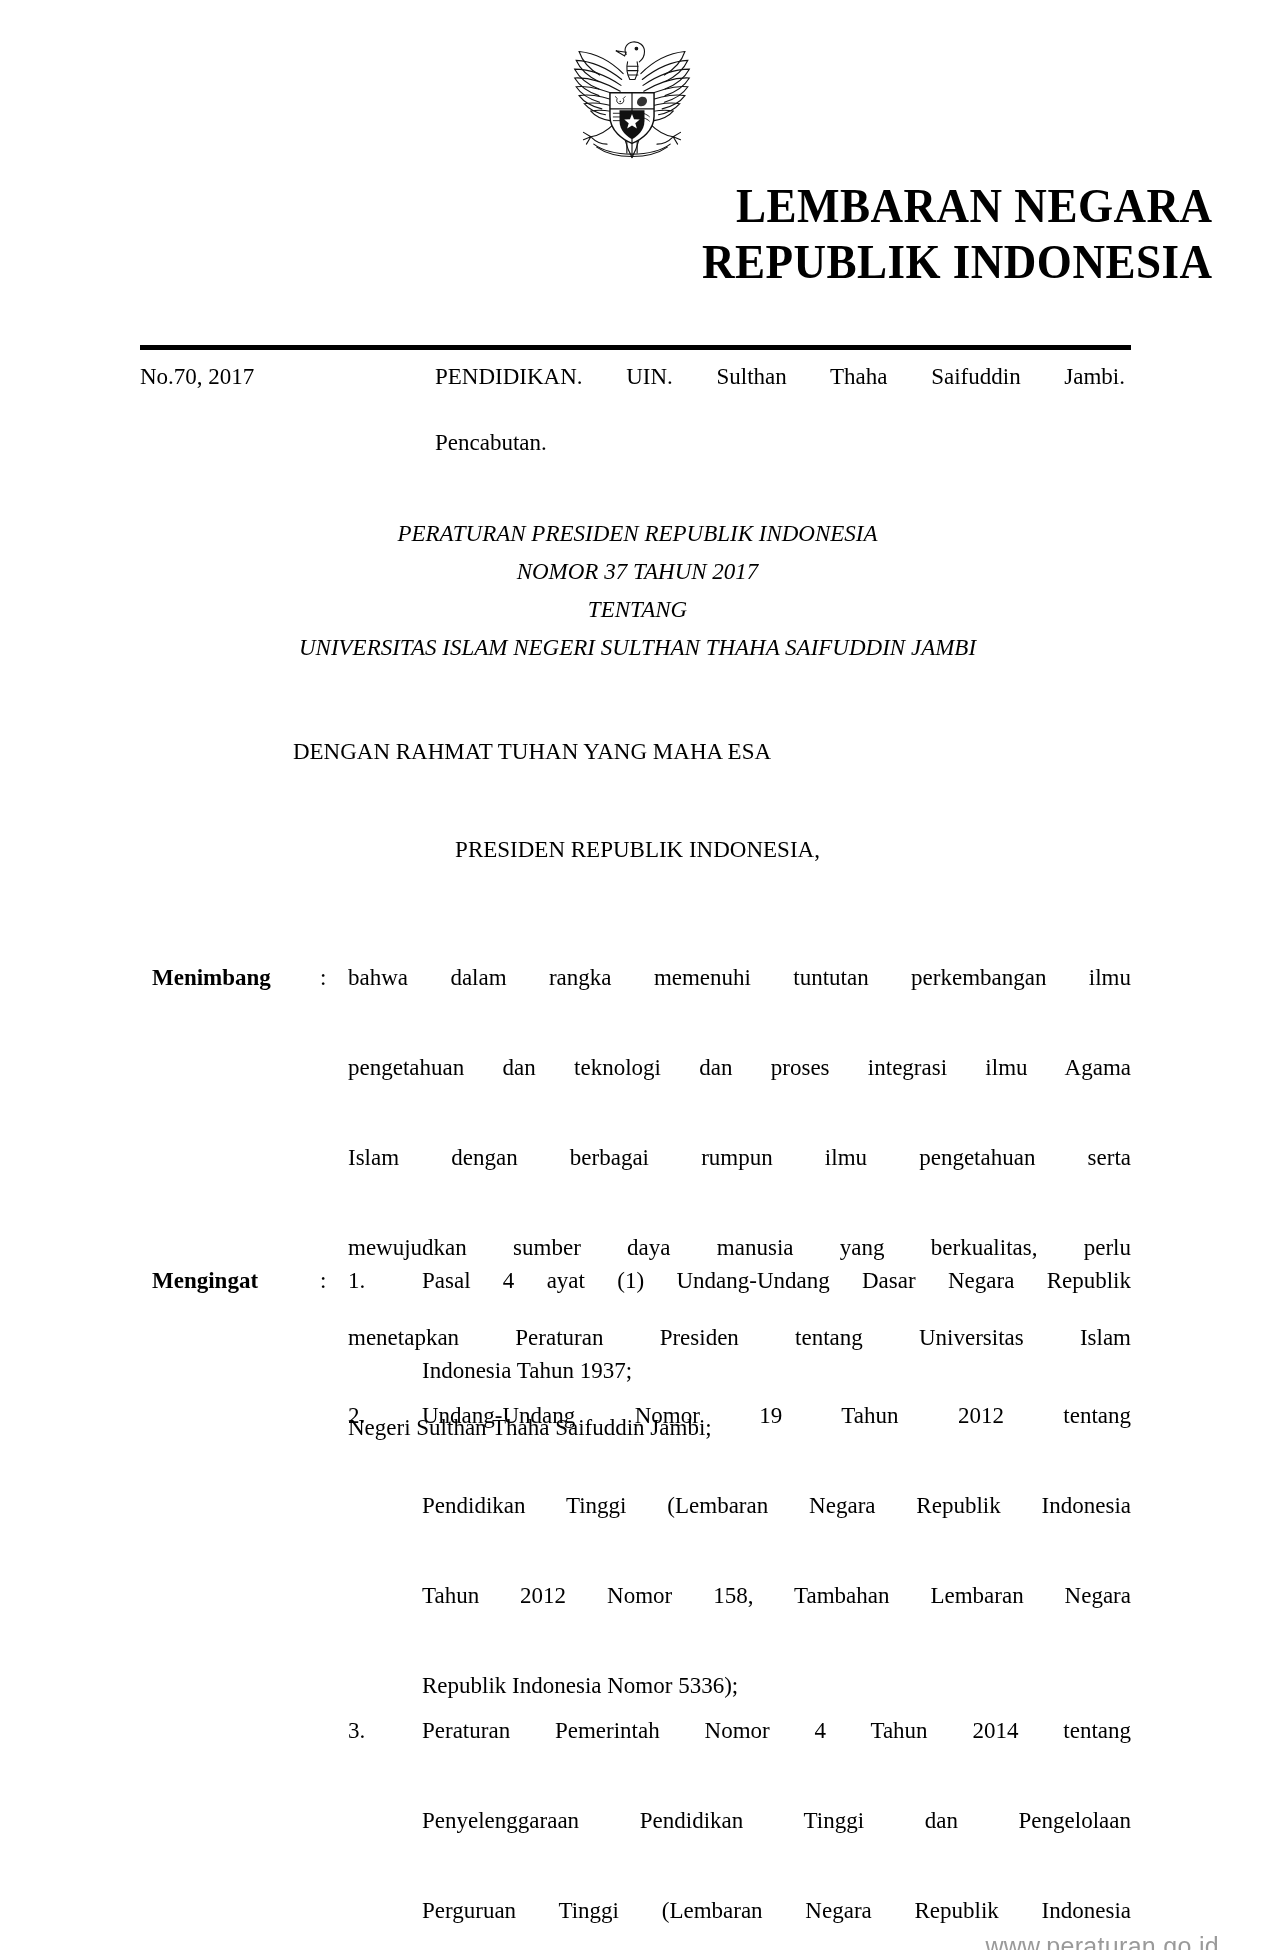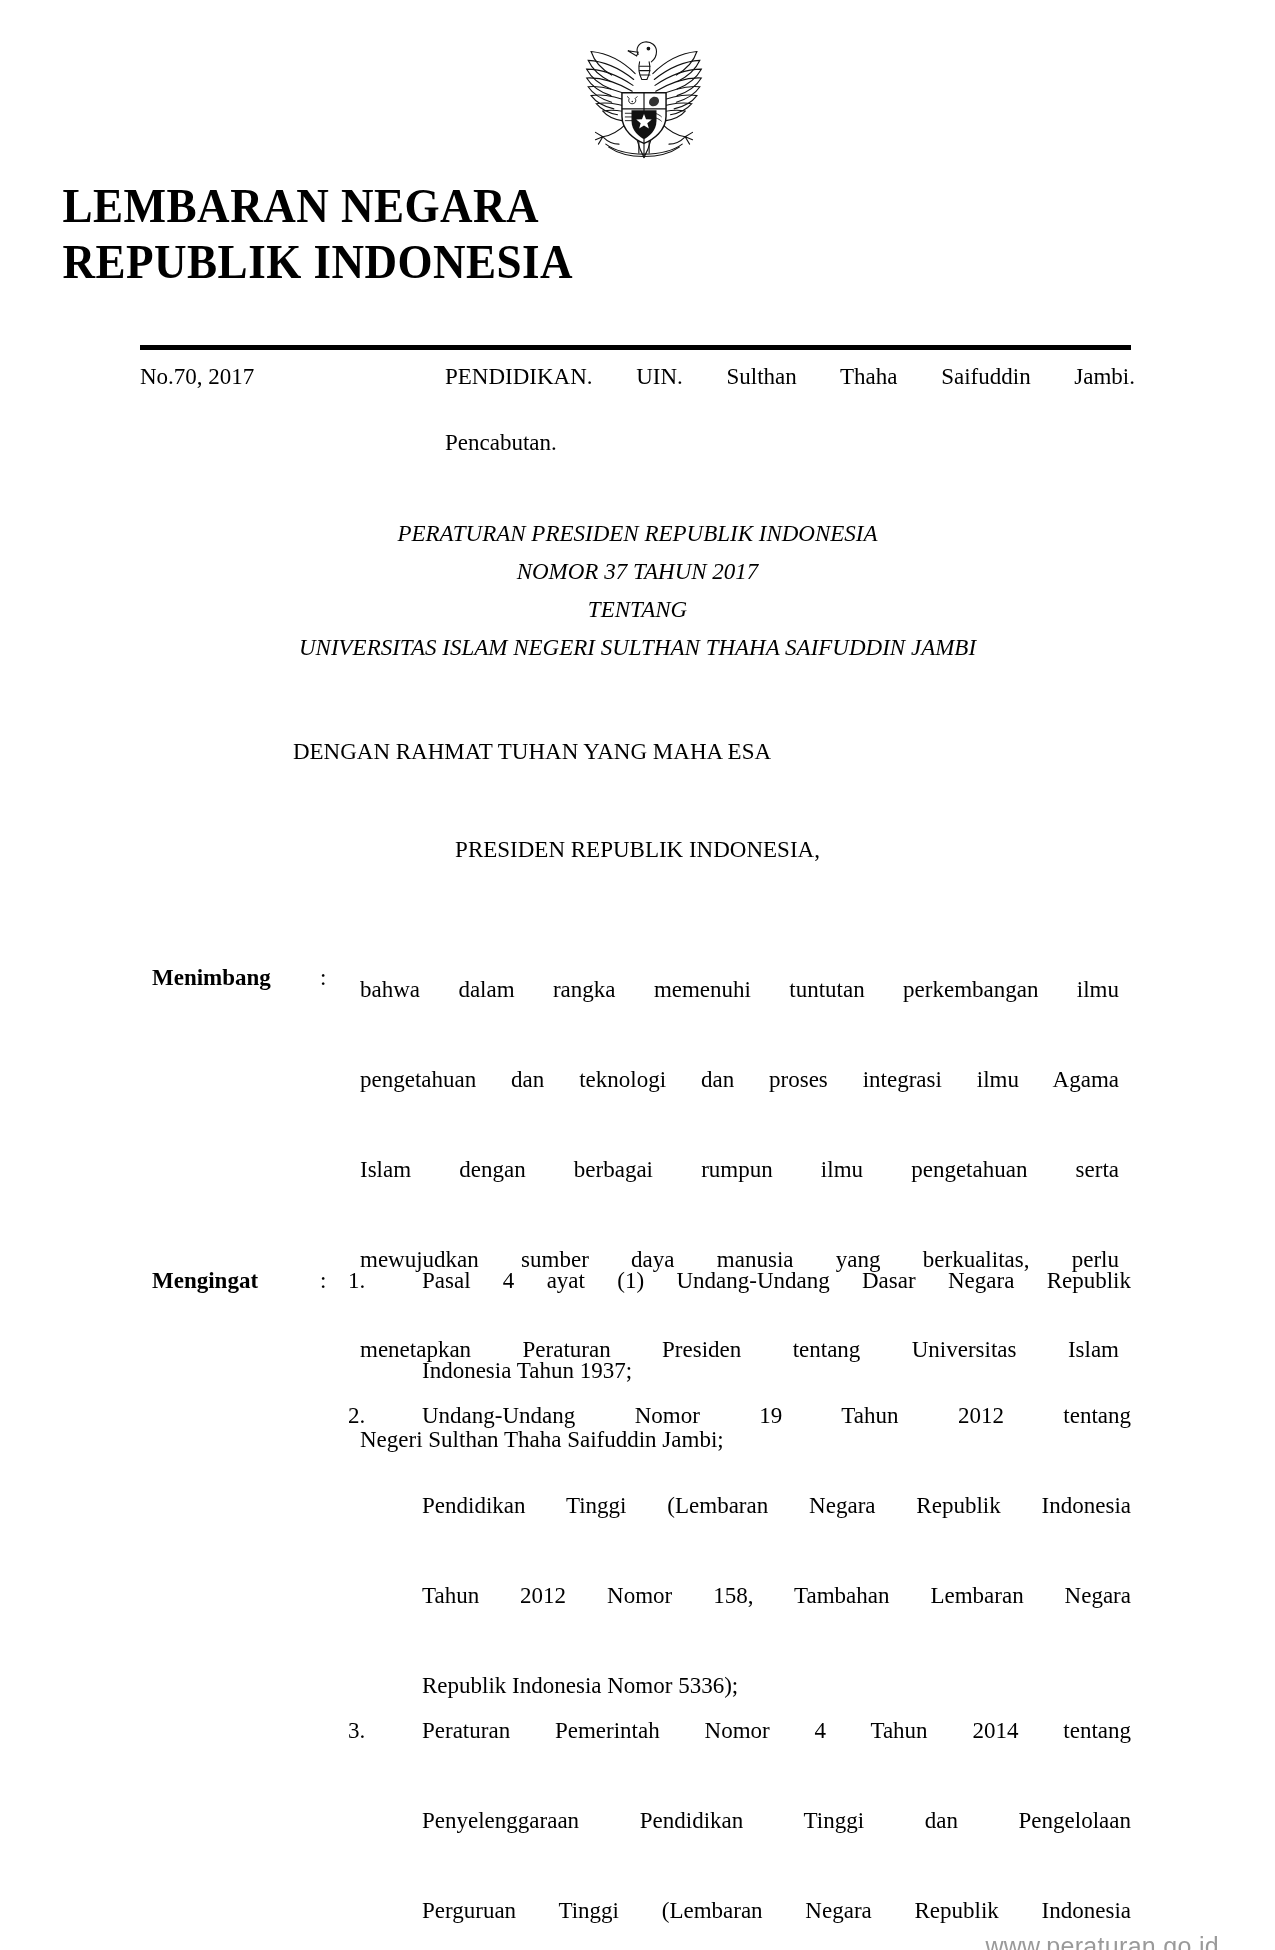--- a/index.html
+++ b/index.html
@@ -19,24 +19,24 @@
   .page {
     position: absolute;
     left: 0; top: 0;
     width: 1275px;
     height: 1950px;
   }
 
   
   .masthead {
     position: absolute;
-    left: 12px;
+    left: 0;
     top: 28px;
     width: 1263px;
-    text-align: left;
+    text-align: right;
   }
   .emblem {
     width: 148px;
     height: 136px;
     margin: 0 auto;
     display: block;
   }
   .masthead-title {
     font-family: "Liberation Serif", "DejaVu Serif", serif;
     font-weight: bold;
@@ -77,21 +77,20 @@
     width: 270px;
     white-space: nowrap;
   }
   .subject-text {
     position: absolute;
     left: 295px;
     top: 0;
     width: 690px;
     text-align: justify;
     text-justify: inter-word;
-    margin-left: 10px;
   }
   .subject-text > span.l1 { display: block; text-align: justify; }
   .subject-text > span.l1::after {
     content: "";
     display: inline-block;
     width: 100%;
   }
   .subject-text > span.l2 { display: block; }
 
   
@@ -147,21 +146,21 @@
     top: 0;
     width: 16px;
   }
   .clause-body {
     position: absolute;
     left: 208px;
     top: 0;
     width: 783px;
   }
   .clause-body p {
-    margin: 12px;
+    margin: 0;
     text-align: justify;
     text-justify: inter-word;
     hyphens: none;
   }
 
   
   .numlist {
     position: absolute;
     left: 208px;
     top: 0;

